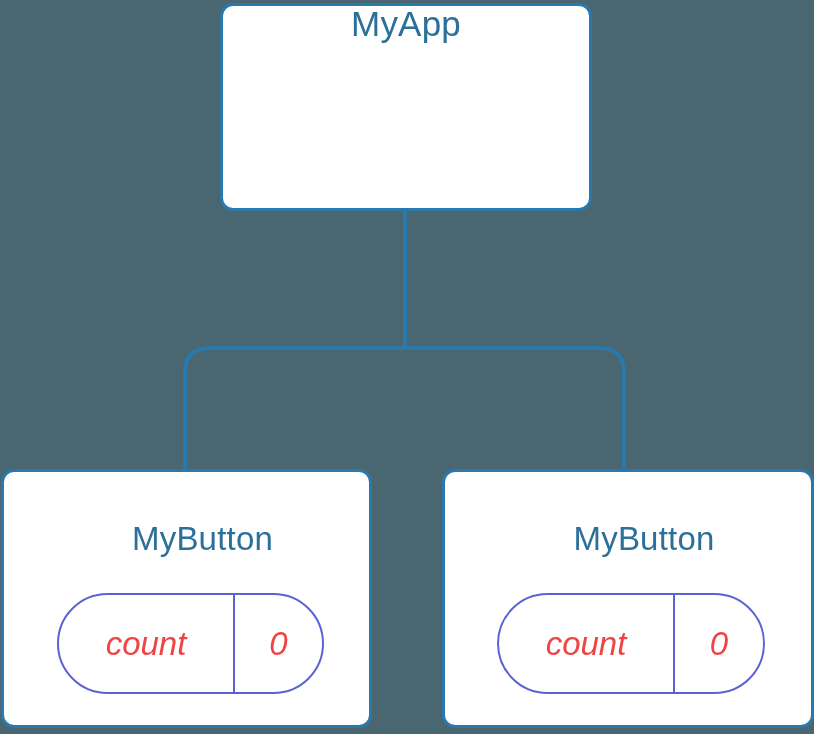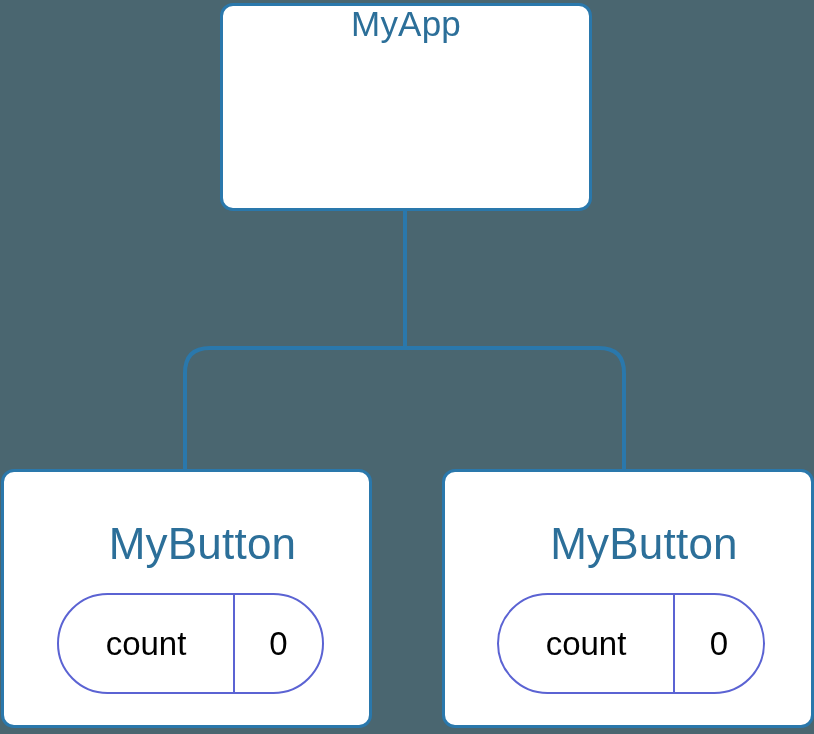--- a/index.html
+++ b/index.html
@@ -59,21 +59,21 @@
   .node-title {
     color: #2c6f99;
     font-size: 35px;
     line-height: 1;
     letter-spacing: 0.2px;
     white-space: nowrap;
   }
   .node-left .node-title,
   .node-right .node-title {
     margin-top: 50px;
-    font-size: 44px;
+    font-size: 33px;
     margin-left: 32px;
   }
   .prop-pill {
     position: absolute;
     top: 121px;
     box-sizing: border-box;
     height: 101px;
     border: 2px solid #5b63d3;
     border-radius: 51px;
     display: flex;
@@ -87,24 +87,25 @@
   }
   .node-right .prop-pill {
     left: 52px;
     width: 268px;
   }
   .prop-key,
   .prop-val {
     display: flex;
     align-items: center;
     justify-content: center;
-    color: #000000;
+    color: #ef4444;
     font-size: 33px;
     line-height: 1;
     white-space: nowrap;
+    font-style: italic;
   }
   .prop-key {
     flex: 0 0 auto;
     width: 174px;
     border-right: 2px solid #5b63d3;
   }
   .prop-val {
     flex: 1 1 auto;
   }
 </style>

